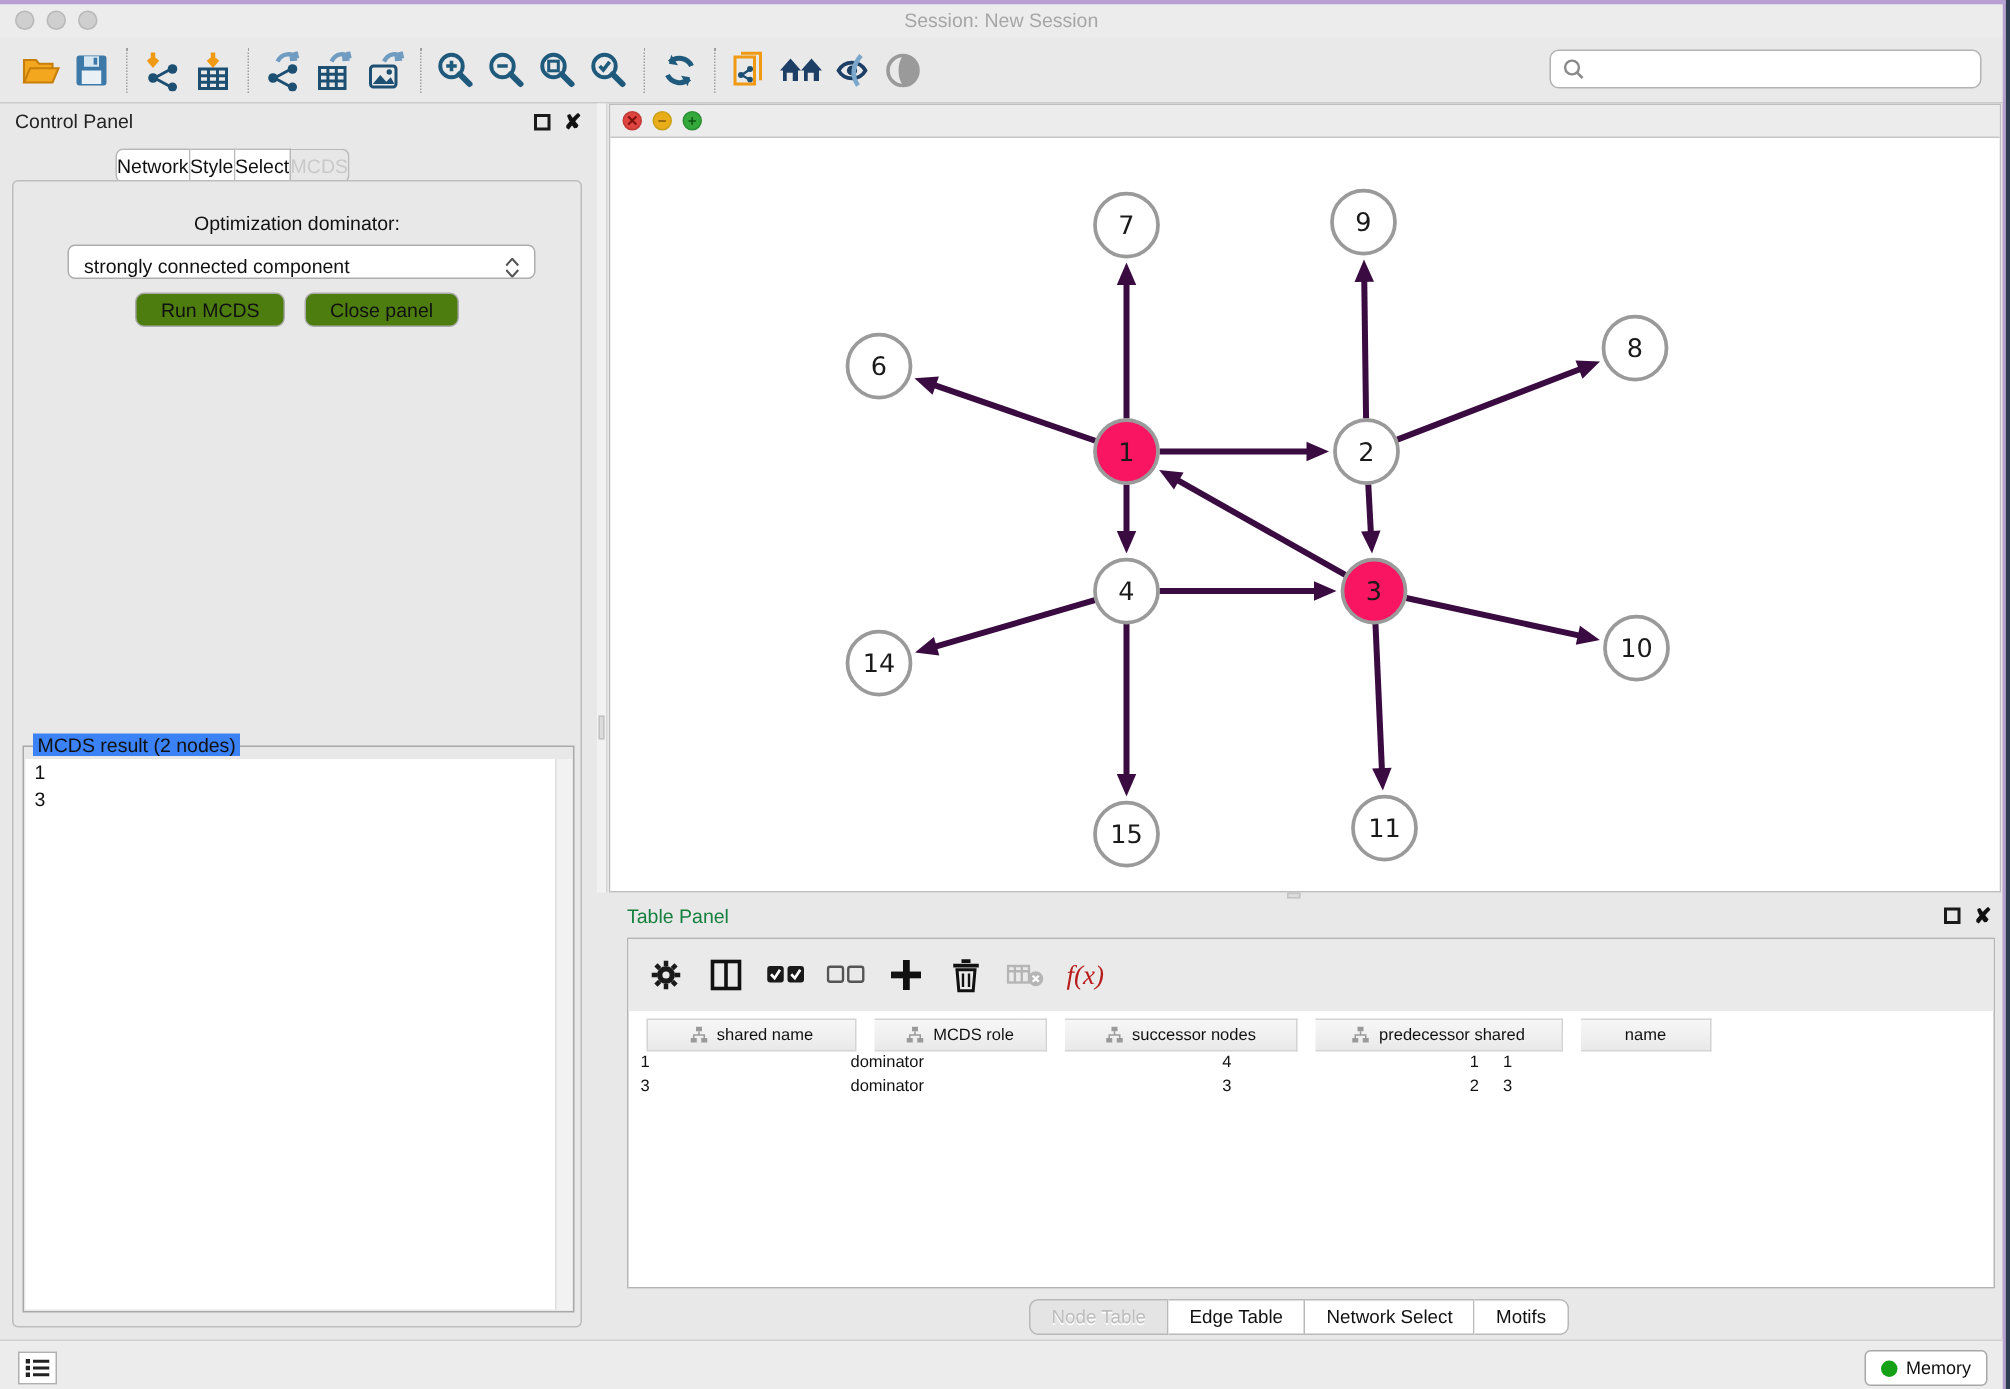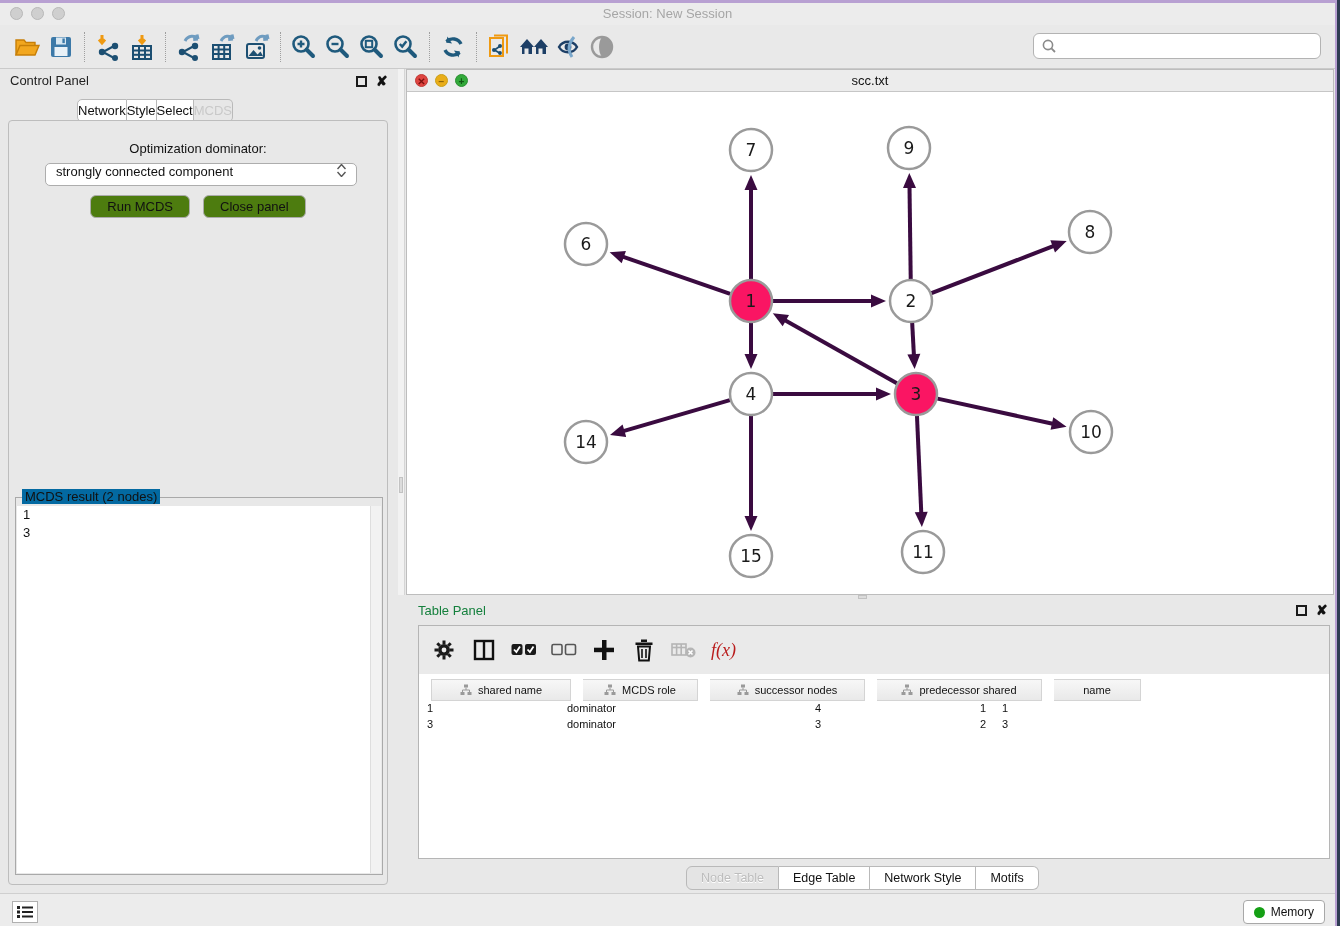--- a/index.html
+++ b/index.html
@@ -32,27 +32,27 @@
   .cp-tabs { position:absolute; left:77px; top:96px; display:flex; }
   .tab { font-size:13px; padding:3px 0; background:#fff; border:1px solid #b9b9b9; border-left:none; color:#111; }
   .tab:first-child { border-left:1px solid #b9b9b9; border-radius:5px 0 0 5px; }
   .tab.last { border-radius:0 5px 5px 0; }
   .tab.disabled { background:#e7e7e7; color:#c9c9c9; }
   .cp-body { position:absolute; left:8px; top:117px; width:380px; height:765px;
              border:1px solid #bdbdbd; border-radius:4px; background:#e8e8e8; }
   .opt-label { position:absolute; left:0; width:100%; top:20px; text-align:center; font-size:13px; color:#111; }
   .dropdown { position:absolute; left:36px; top:42px; width:312px; height:23px; background:#fff;
               border:1px solid #adadad; border-radius:5px; font-size:13px; color:#111;
-              display:flex; align-items:flex-start; padding:0 10px; }
+              display:flex; align-items:flex-end; padding:0 10px; }
   .dd-arrows { margin-left:auto; display:flex; flex-direction:column; gap:1px; }
   .cp-buttons { position:absolute; left:0; width:100%; top:74px; display:flex; justify-content:center; gap:13px; }
   .mac-btn { background:#4d7c0f; border:1px solid #ababab; border-radius:6px; font-size:13px; color:#111;
              padding:3px 16px; height:23px; }
   .fieldset { position:absolute; left:6px; top:376px; width:368px; height:378px; border:1px solid #a9a9a9; }
-  .fieldset-legend { position:absolute; left:6px; top:-9px; background:#0369a1; padding:0 3px; font-size:13px; color:#111; }
+  .fieldset-legend { position:absolute; left:6px; top:-9px; background:#3b82f6; padding:0 3px; font-size:13px; color:#111; }
   .result-box { position:absolute; inset:8px 1px 1px 1px; background:#fff; font-size:13px; color:#111; }
   .result-box .line { padding:1px 0 1px 6px; line-height:16px; }
   .vscroll { position:absolute; right:0; top:0; width:11px; height:100%; background:#f2f2f2; border-left:1px solid #dedede; }
 
   
   .net-window { position:absolute; left:406px; top:66px; width:928px; height:526px;
                 border:1px solid #bdbdbd; background:#fff; }
   .net-titlebar { position:absolute; left:0; top:0; width:100%; height:22px; background:#ececec;
                   border-bottom:1px solid #c6c6c6; }
   .net-lights { position:absolute; left:8px; top:4px; display:flex; gap:7px; }
@@ -310,21 +310,20 @@
         <div class="grip"></div>
       </div>
 
   <div class="net-window">
     <div class="net-titlebar">
       <div class="net-lights">
         <div class="light red">✕</div>
         <div class="light yellow">−</div>
         <div class="light green">+</div>
       </div>
-      <div class="net-title">scc.txt</div>
     </div>
     <div class="net-canvas">
       <svg width="926" height="502" viewBox="0 0 926 502">
             <line x1="344" y1="187" x2="344" y2="96" stroke="#3a0b40" stroke-width="4"></line>
             <polygon points="344,83 350.5,98 337.5,98" fill="#3a0b40"></polygon>
             <line x1="323.2058154797033" y1="201.81655443844295" x2="214.9172278077852" y2="164.40776960632581" stroke="#3a0b40" stroke-width="4"></line>
             <polygon points="202.6297551367008,160.1630063199512 218.92998986190858,158.9170737763797 214.68522657553396,171.2045464474641" fill="#3a0b40"></polygon>
             <line x1="366" y1="209" x2="466" y2="209" stroke="#3a0b40" stroke-width="4"></line>
             <polygon points="479,209 464,215.5 464,202.5" fill="#3a0b40"></polygon>
             <line x1="344" y1="231" x2="344" y2="264" stroke="#3a0b40" stroke-width="4"></line>
@@ -515,21 +514,21 @@
         <div class="cell r" style="width:155px">3</div>
         <div class="cell r" style="width:165px">2</div>
         <div class="cell" style="width:87px">3</div>
       </div>
     </div>
   </div>
   <div class="tp-tabs">
     <div class="tp-tabs-inner">
       <div class="btab selected">Node Table</div>
       <div class="btab">Edge Table</div>
-      <div class="btab">Network Style</div>
+      <div class="btab">Network Select</div>
       <div class="btab last">Motifs</div>
     </div>
   </div>
 
   <div class="statusbar">
     <div class="list-btn">
       <svg width="16" height="14" viewBox="0 0 16 14">
             <g fill="#222">
               <rect x="0" y="1" width="3" height="3"></rect>
               <rect x="5" y="1.5" width="11" height="2"></rect>

